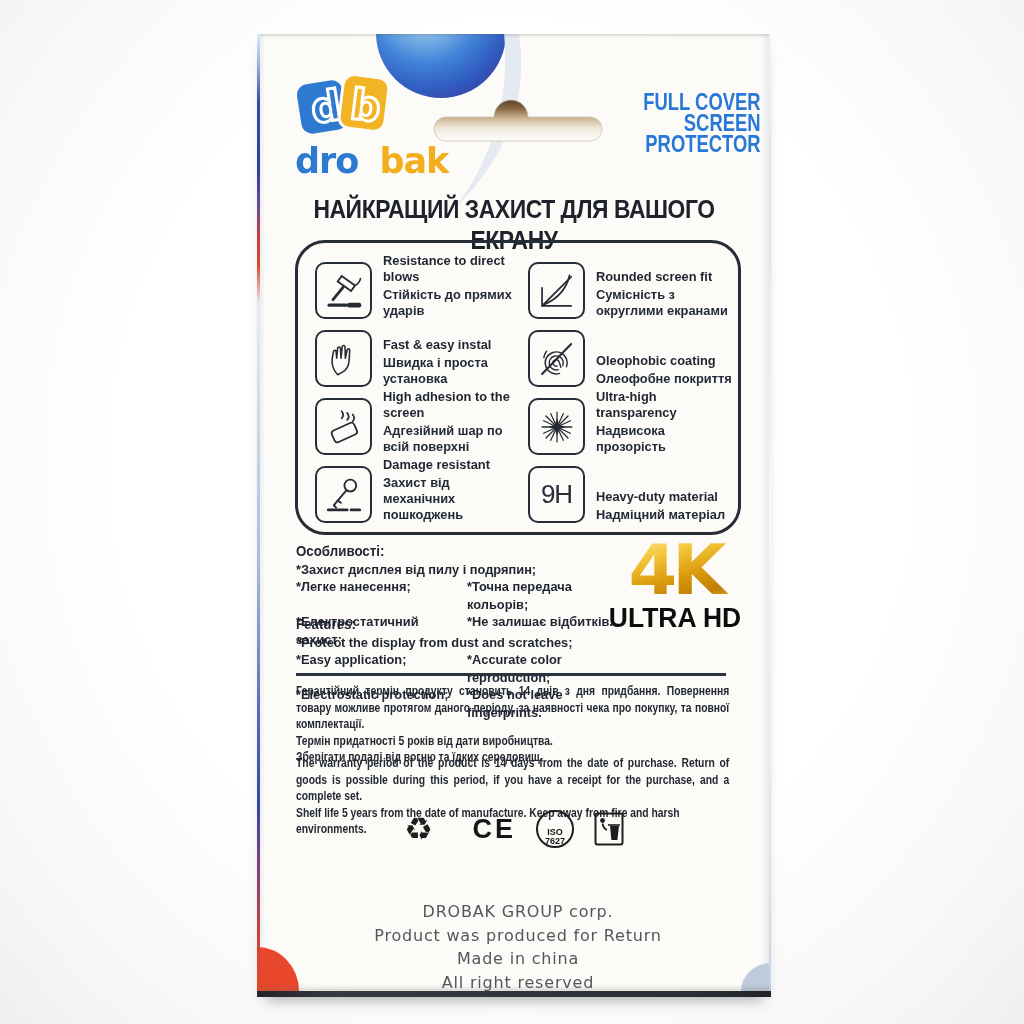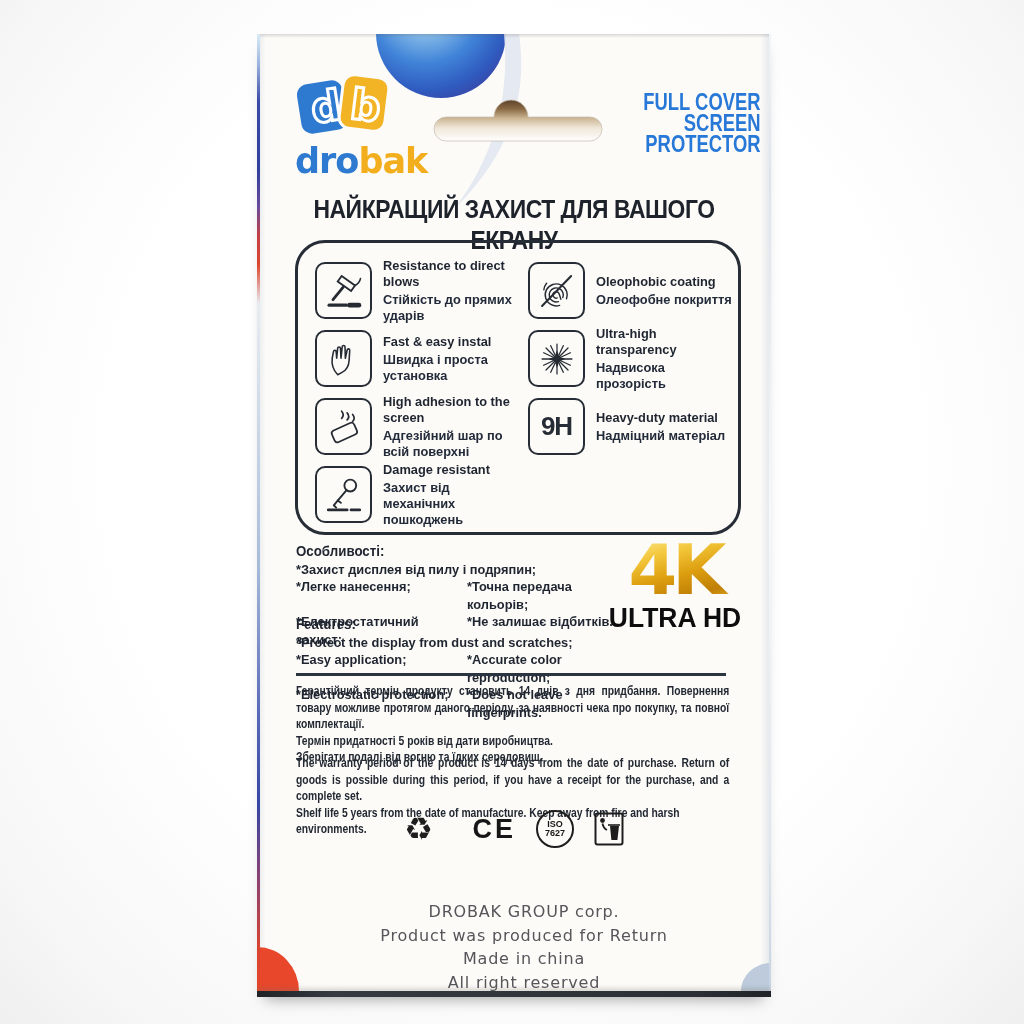--- a/index.html
+++ b/index.html
@@ -46,49 +46,49 @@
     background:radial-gradient(circle at 38% 30%, #d4ecf7 0%, #8cc0ea 20%, #4184d8 46%,
       #2f5cc0 68%, #3c3fa2 86%, #48379b 100%);
   }
   .swoosh{position:absolute;left:170px;top:0;width:130px;height:180px;}
   .hang-slot{position:absolute;left:176px;top:62px;width:170px;height:48px;}
 
   .logo{position:absolute;left:38px;top:38px;}
   .logo-word{margin-top:2px;font-size:35px;font-weight:bold;letter-spacing:-1px;
     font-family:"DejaVu Sans", sans-serif;line-height:34px;}
   .logo-word .w1{color:#2e7ad0;}
-  .logo-word .w2{color:#f2ae1c;}
+  .logo-word .w2{color:#f2ae1c;margin-left:21px;}
 
   .product-title{
     position:absolute;right:10px;top:58px;text-align:right;color:#2878d8;
     font-weight:bold;font-size:23px;line-height:21px;letter-spacing:0;
     transform:scaleX(.8);transform-origin:right top;
   }
   .headline{
     position:absolute;left:0;top:160px;width:100%;text-align:center;
     font-size:26px;font-weight:bold;color:#1d222b;letter-spacing:-.5px;
     transform:scaleX(.88);
   }
 
   .features-box{
     position:absolute;left:38px;top:206px;width:446px;height:295px;
     border:3px solid #272d36;border-radius:30px;box-sizing:border-box;
     padding:19px 0 0 17px;display:flex;background:transparent;
   }
   .fcol{width:212px;display:flex;flex-direction:column;gap:11px;}
   .fcol.right{margin-left:1px;}
-  .fitem{display:flex;align-items:center;height:57px;}
+  .fitem{display:flex;align-items:flex-end;height:57px;}
   .ficon{width:57px;height:57px;border:2.5px solid #272d36;border-radius:10px;
     box-sizing:border-box;flex:none;display:flex;align-items:center;justify-content:center;}
   .ficon svg{display:block;}
   .ftext{margin-left:11px;padding-top:1px;width:152px;font-size:13.5px;line-height:16px;
     color:#1f2530;transform:scaleX(.95);transform-origin:left top;}
   .ftext .en{font-weight:bold;}
   .ftext .ua{font-weight:bold;color:#232b3a;margin-top:2px;}
-  .nineH{font-size:26px;font-weight:bold;color:#272d36;letter-spacing:-1px;}
+  .nineH{font-size:26px;font-weight:normal;color:#272d36;letter-spacing:-1px;}
 
   .hl{position:absolute;left:39px;font-size:13.5px;font-weight:bold;color:#1f2530;
     line-height:17.5px;transform:scaleX(.95);transform-origin:left top;width:340px;}
   .hl .t{font-size:14px;}
   .hl-row{display:grid;grid-template-columns:180px auto;}
   .hl-ua{top:509px;}
   .hl-en{top:582px;}
 
   .badge4k{position:absolute;right:12px;top:506px;width:168px;text-align:center;}
   .badge4k .k4{
@@ -107,25 +107,25 @@
     line-height:16.5px;transform:scaleX(.795);transform-origin:left top;}
   .war .just{text-align:justify;}
   .war-ua{top:649px;}
   .war-en{top:721px;}
 
   .certs{position:absolute;left:0;top:775px;width:100%;height:40px;display:flex;
     justify-content:center;align-items:center;gap:20px;color:#1c1c1c;}
   .recycle{font-size:32px;line-height:32px;font-family:"DejaVu Sans", sans-serif;color:#1e1e1e;}
   .ce{font-size:27px;letter-spacing:3px;font-weight:bold;color:#161616;margin-left:20px;}
   .iso{width:38px;height:38px;border:2px solid #1e1e1e;border-radius:50%;box-sizing:border-box;
-    display:flex;flex-direction:column;align-items:center;justify-content:center;
+    display:flex;flex-direction:column;align-items:center;justify-content:flex-end;
     font-size:9px;font-weight:bold;line-height:9px;color:#161616;}
   .trash svg{display:block;}
 
-  .footer{position:absolute;left:10px;top:866px;width:100%;text-align:center;
+  .footer{position:absolute;left:4px;top:866px;width:100%;text-align:center;
     font-family:"DejaVu Sans", sans-serif;font-size:16px;line-height:23.5px;
     color:#55555a;letter-spacing:.8px;font-weight:normal;}
 </style>
 </head>
 <body>
 
 <div class="stage">
   <div class="package">
 
     <div class="sphere"></div>
@@ -230,20 +230,34 @@
           </span>
           <div class="ftext">
             <div class="en">Damage resistant</div>
             <div class="ua">Захист від механічних пошкоджень</div>
           </div>
         </div>
 
       </div>
       <div class="fcol right">
 
+        <div class="fitem">
+          <span class="ficon">
+            <svg width="44" height="44" viewBox="0 0 56 56" fill="none" stroke="#262b33" stroke-width="2.2" stroke-linecap="round">
+              <path d="M44,8 Q38,34 12,45"></path>
+              <line x1="46" y1="10" x2="10" y2="46"></line>
+              <line x1="9" y1="47" x2="46" y2="47"></line>
+              <line x1="9" y1="24" x2="9" y2="47"></line>
+            </svg>
+          </span>
+          <div class="ftext">
+            <div class="en">Rounded screen fit</div>
+            <div class="ua">Сумісність з округлими екранами</div>
+          </div>
+        </div>
 
         <div class="fitem">
           <span class="ficon">
             <svg width="44" height="44" viewBox="0 0 56 56" fill="none" stroke="#262b33" stroke-width="1.8" stroke-linecap="round">
               <g transform="rotate(-18 27 33)">
                 <path d="M27,47 a14,14 0 0 1 -14,-14 a14,14 0 0 1 28,0 a14,14 0 0 1 -3,8.7"></path>
                 <path d="M27,42 a9,9 0 0 1 -9,-9 a9,9 0 0 1 18,0 a9,9 0 0 1 -2,5.7"></path>
                 <path d="M27,37 a4,4 0 0 1 -4,-4 a4,4 0 0 1 8,0 v7"></path>
                 <path d="M14,22 a15,15 0 0 1 6,-7"></path>
               </g>

